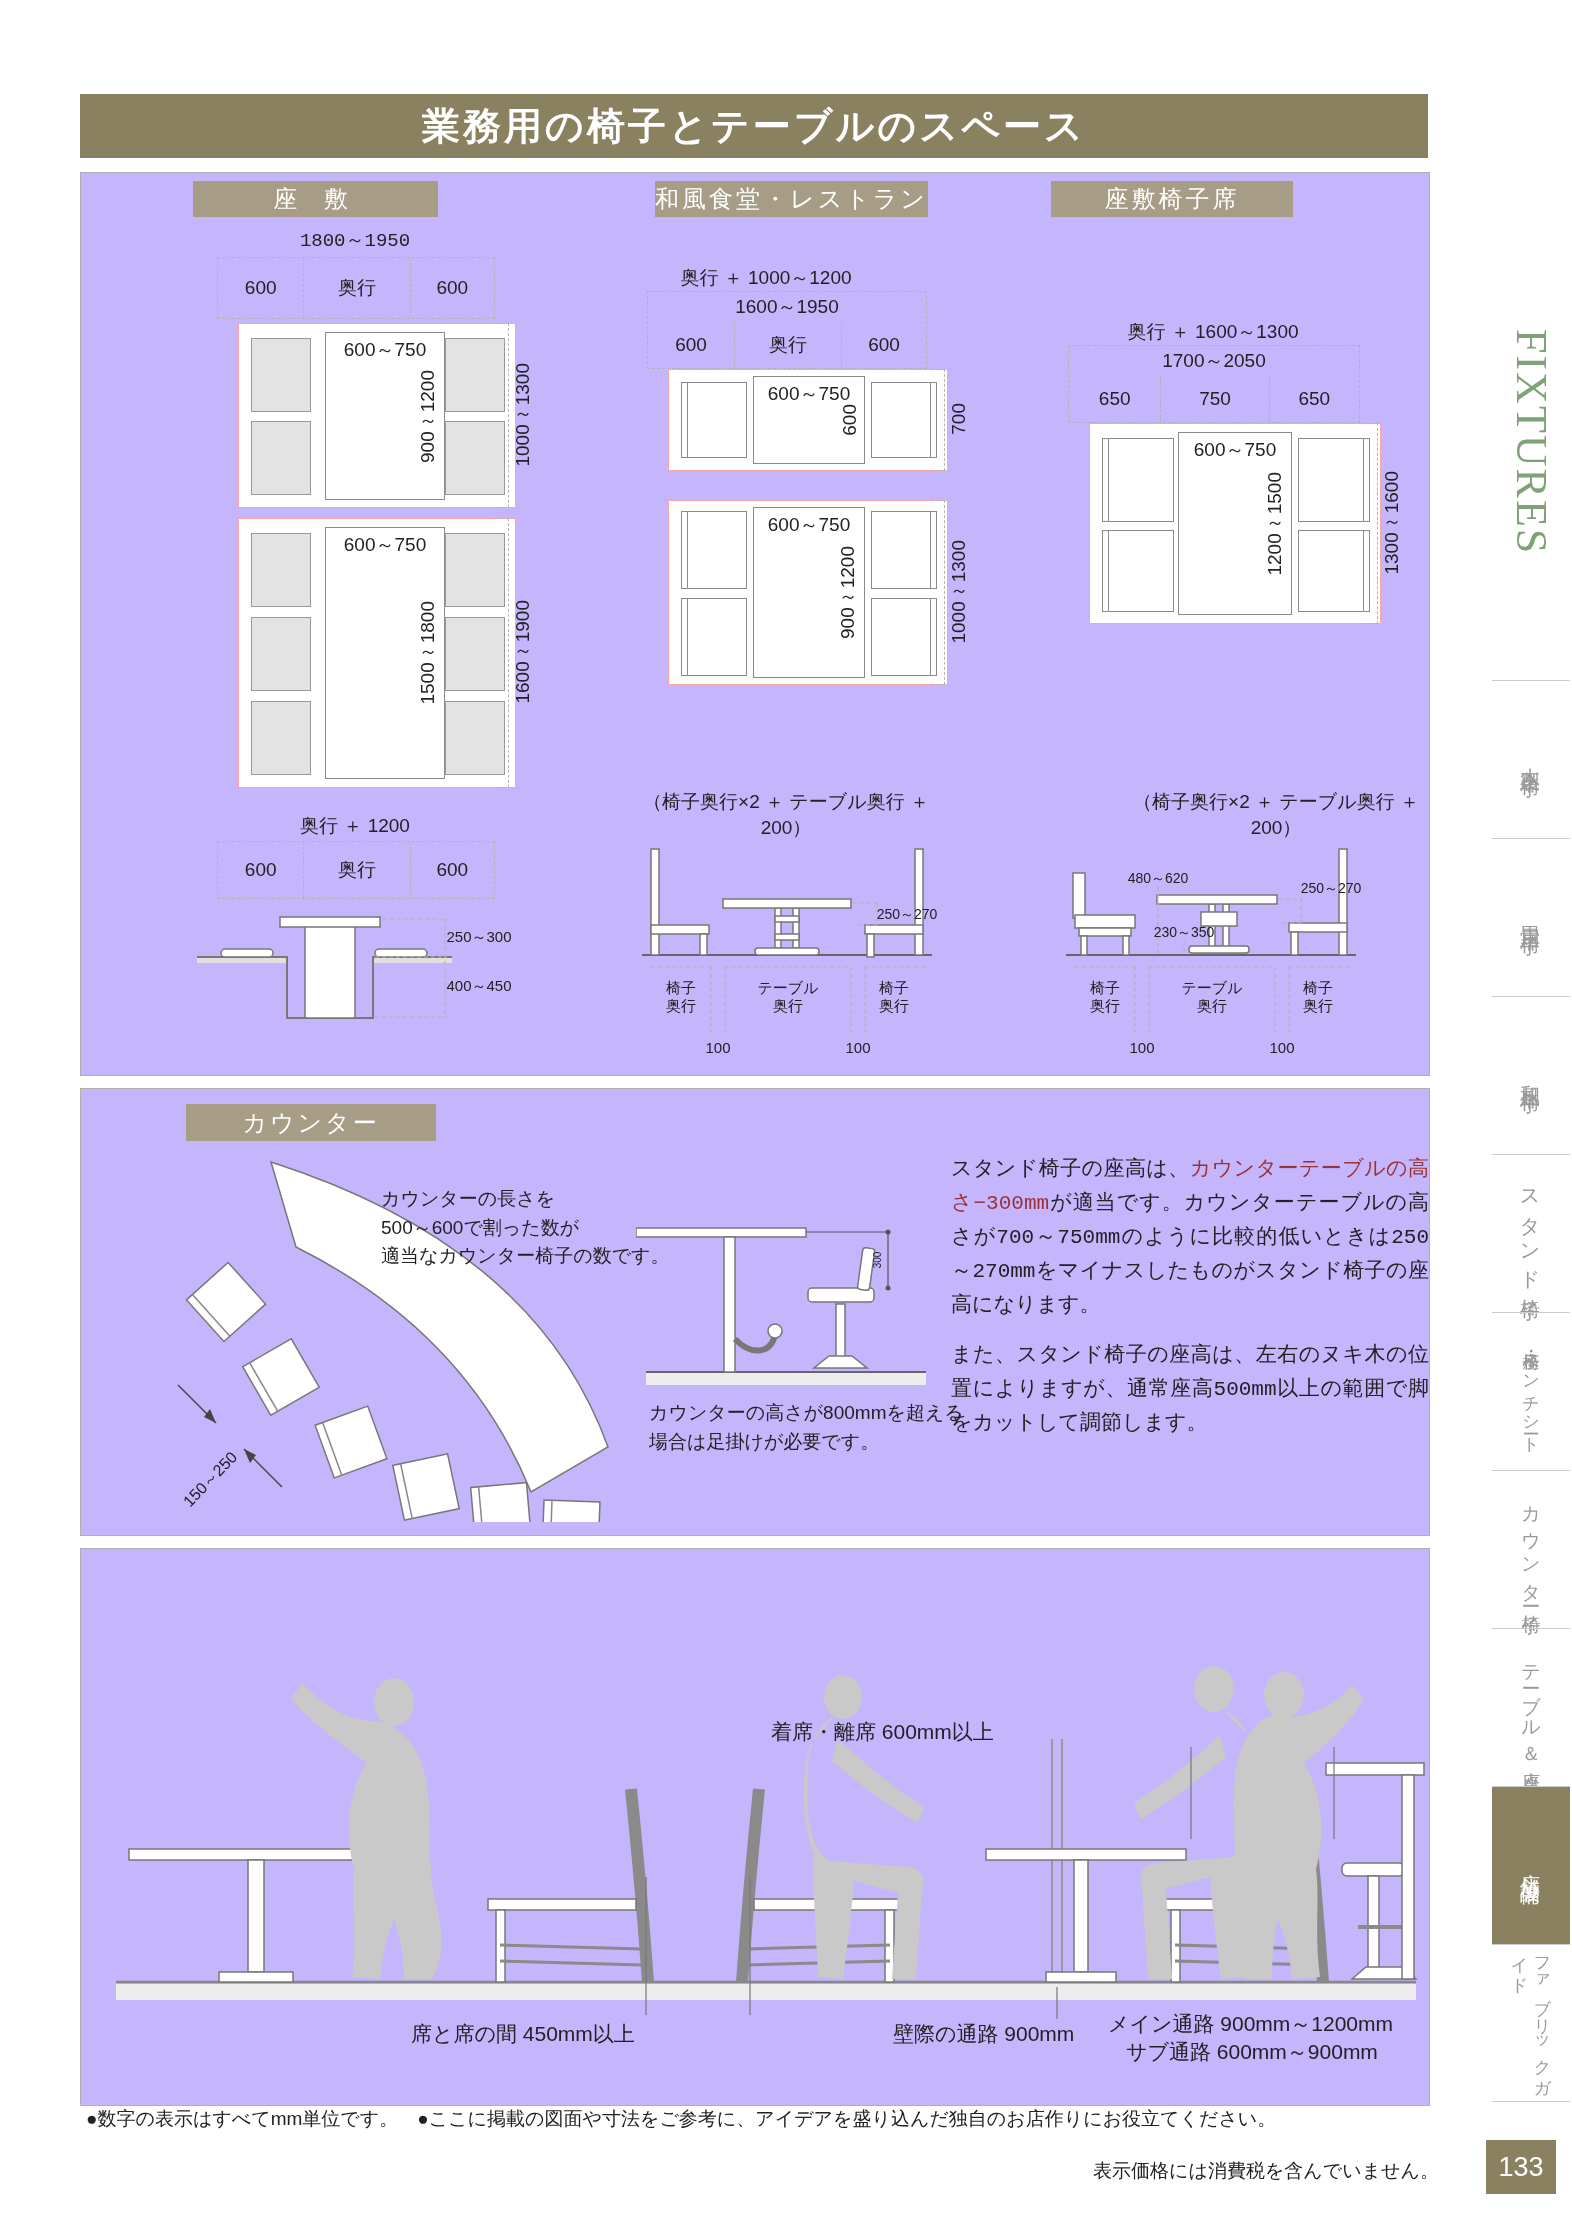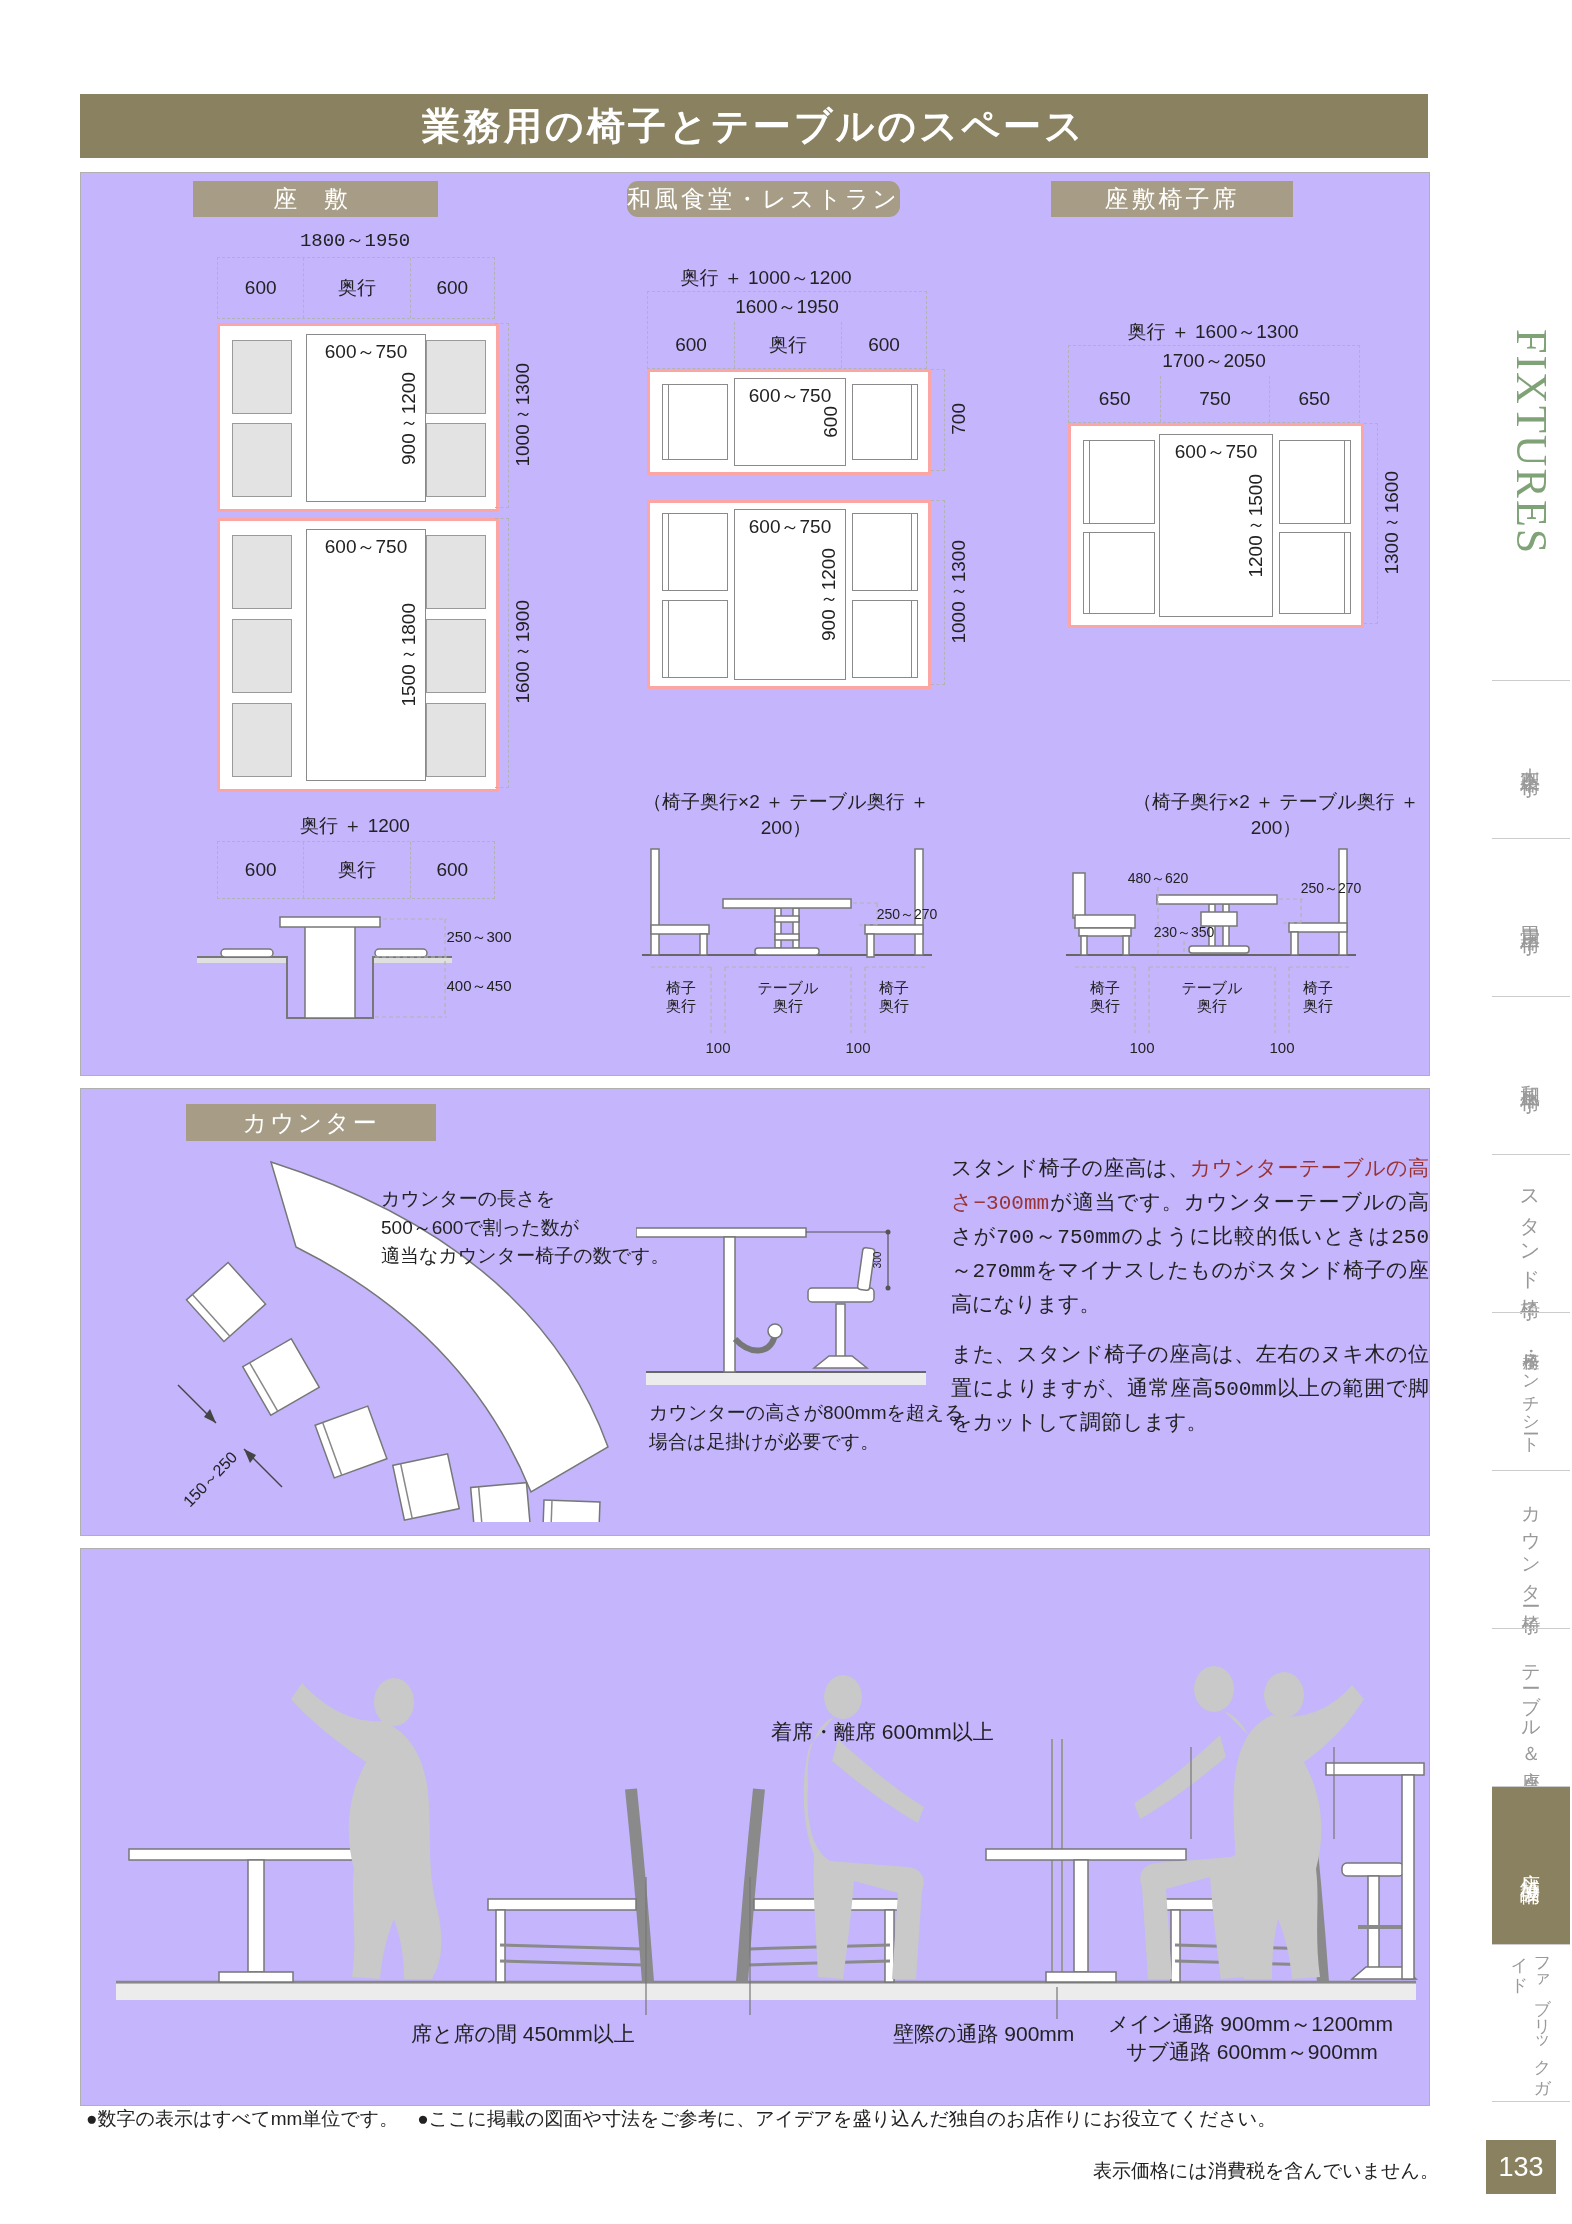--- a/index.html
+++ b/index.html
@@ -20,21 +20,21 @@
   .dim{position:absolute;color:#222;font-size:19px;text-align:center;}
   .small{font-size:17px;}
   .bracket{position:absolute;border:1px dashed #b3b3b3;display:flex;}
   .bracket .cell{display:flex;align-items:center;justify-content:center;font-size:19px;}
   .bracket .cell + .cell{border-left:1px dashed #b3b3b3;}
   .bracket2{position:absolute;border:1px dashed #b3b3b3;}
   .bracket2 .r1{height:30px;display:flex;align-items:center;justify-content:center;font-size:19px;}
   .bracket2 .r2{display:flex;height:calc(100% - 30px);}
   .bracket2 .r2 .cell{display:flex;align-items:center;justify-content:center;font-size:19px;}
   .bracket2 .r2 .cell + .cell{border-left:1px dashed #b3b3b3;}
-  .plan{position:absolute;border:3px solid #fca5a5;background:#fff;}
+  .plan{position:absolute;border:1px solid #fca5a5;background:#fff;margin-left:21px;}
   .cush{position:absolute;background:#e3e3e3;border:1px solid #9a9a9a;}
   .ptable{position:absolute;border:1px solid #8a8a8a;background:#fff;}
   .ptable .tl{position:absolute;top:4px;left:0;right:0;text-align:center;font-size:19px;}
   .vdim{writing-mode:vertical-rl;transform:rotate(180deg);font-size:19px;color:#222;}
   .ptable .vd{position:absolute;right:3px;top:0;bottom:0;display:flex;align-items:center;}
   .pchair{position:absolute;border:1px solid #8a8a8a;background:#fff;}
   .pchair.bl::before{content:"";position:absolute;top:0;bottom:0;left:5px;border-left:1px solid #8a8a8a;}
   .pchair.br::before{content:"";position:absolute;top:0;bottom:0;right:5px;border-right:1px solid #8a8a8a;}
   .outerdim{position:absolute;border:1px dashed #b3b3b3;border-left:none;}
   .outerlbl{position:absolute;display:flex;align-items:center;justify-content:center;}
@@ -134,21 +134,21 @@
     <g>
       <line class="dash" x1="186" y1="16" x2="250" y2="16"></line>
       <line class="dash" x1="178" y1="54" x2="250" y2="54"></line>
       <line class="dash" x1="178" y1="114" x2="250" y2="114"></line>
       <line class="dash" x1="248" y1="16" x2="248" y2="114"></line>
       <text x="282" y="39" font-size="15" text-anchor="middle">250～300</text>
       <text x="282" y="88" font-size="15" text-anchor="middle">400～450</text>
     </g>
   </svg>
 
-  <div class="secbar" style="left:546px;top:8px;width:273px;height:36px;border-radius:11px;">和風食堂・レストラン</div>
+  <div class="secbar" style="left:574px;top:8px;width:273px;height:36px;">和風食堂・レストラン</div>
 
   <div class="dim" style="left:546px;top:92px;width:278px;">奥行 ＋ 1000～1200</div>
   <div class="bracket2" style="left:566px;top:118px;width:278px;height:76px;text-align:center;">
     <div class="r1">1600～1950</div>
     <div class="r2">
       <div class="cell" style="flex:86;">600</div>
       <div class="cell" style="flex:106;">奥行</div>
       <div class="cell" style="flex:84;">600</div>
     </div>
   </div>

